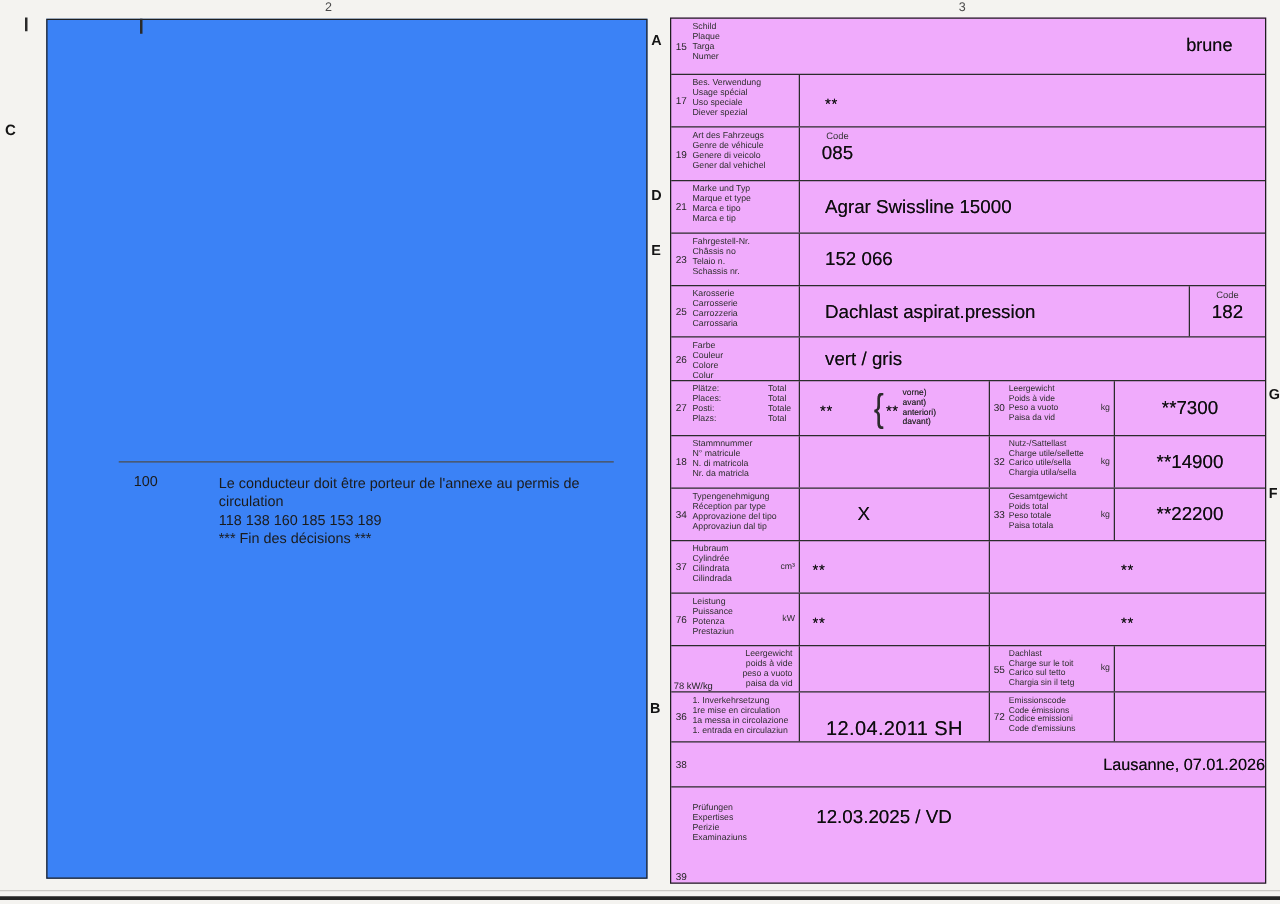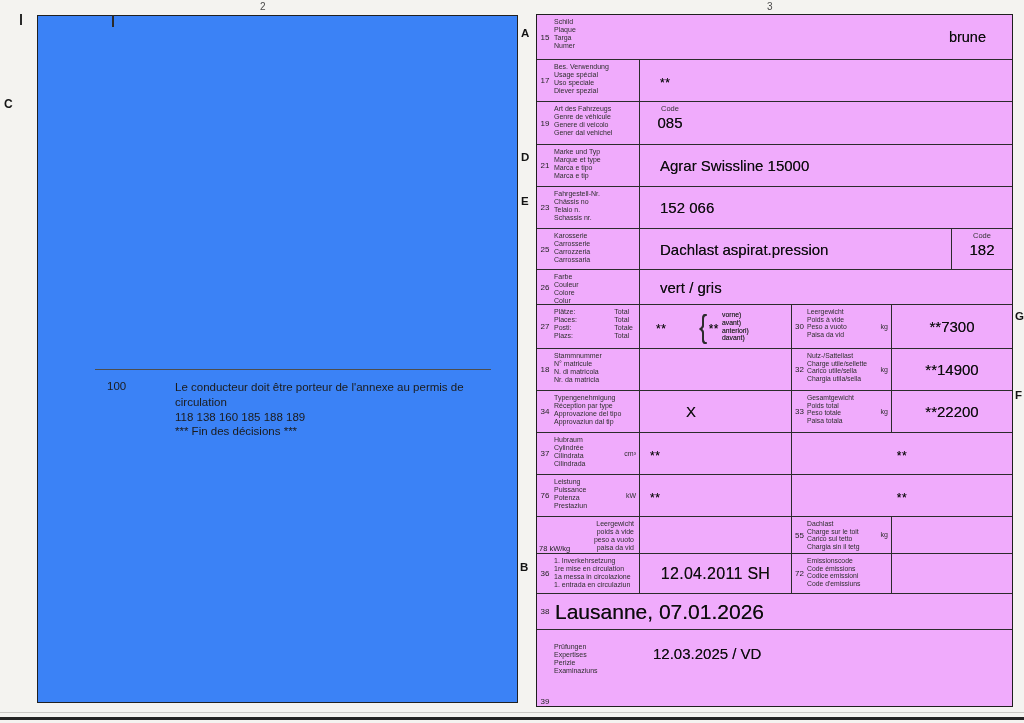--- a/index.html
+++ b/index.html
@@ -61,39 +61,39 @@
         font-size:15px;color:#0d0d0d;text-shadow:0 0 .5px rgba(0,0,0,.65);}
   .stars{font-size:12px;letter-spacing:.5px;padding-top:4px;}
   .lab27{display:flex;justify-content:space-between;padding-right:6px;}
   .lab27 span{white-space:pre-line;}
   .bracegrp{display:flex;align-items:center;margin-left:32px;}
   .brace{font-size:31px;font-weight:300;color:#2b2b2b;transform:scaleX(.75);line-height:31px;}
   .frontwords{font-size:6.8px;line-height:7.7px;white-space:pre-line;color:#2e2e2e;margin-left:3px;}
   .numwide{flex:0 0 16px;width:16px;overflow:visible;white-space:nowrap;font-size:7.5px;color:#242424;
            display:flex;align-items:flex-end;padding-left:2px;z-index:2;}
   .labels.ralign{text-align:right;padding-right:5px;}
-  .vdate{justify-content:center;padding-left:0;font-size:16px;letter-spacing:.3px;}
-  .bigline{flex:1;display:flex;align-items:center;font-size:21px;color:#0c0c0c;
-           padding-left:2px;text-shadow:0 0 .5px rgba(0,0,0,.65);}
+  .vdate{justify-content:center;padding-left:0;font-size:16px;letter-spacing:.3px;align-items:flex-end;}
+  .bigline{flex:1;display:flex;align-items:center;font-size:13px;color:#0c0c0c;
+           padding-left:2px;text-shadow:0 0 .5px rgba(0,0,0,.65);justify-content:flex-end;}
   .v39{flex:1;font-size:15px;color:#0d0d0d;padding:15px 0 0 14px;text-shadow:0 0 .5px rgba(0,0,0,.65);}
 
   .scan-shadow{position:absolute;left:0;top:712px;width:1024px;height:1px;background:#cac8c4;}
   .scan-bottom{position:absolute;left:0;top:717px;width:1024px;height:3px;background:#232323;}
 </style>
 </head>
 <body>
 
 <span class="pnum" id="pnum-left">2</span>
 <span class="pnum" id="pnum-right">3</span>
 
 <div class="leftpage">
   <div class="dec-rule"></div>
   <span class="dec-code">100</span>
   <span class="dec-text">Le conducteur doit être porteur de l'annexe au permis de circulation
-118 138 160 185 188 189
+118 138 160 185 153 189
 *** Fin des décisions ***</span>
 </div>
 <div class="tickmark" id="tick-a"></div>
 <div class="tickmark" id="tick-b"></div>
 
 <span class="mletter" id="ml-c">C</span>
 <span class="mletter" id="ml-a">A</span>
 <span class="mletter" id="ml-d">D</span>
 <span class="mletter" id="ml-e">E</span>
 <span class="mletter" id="ml-b">B</span>

